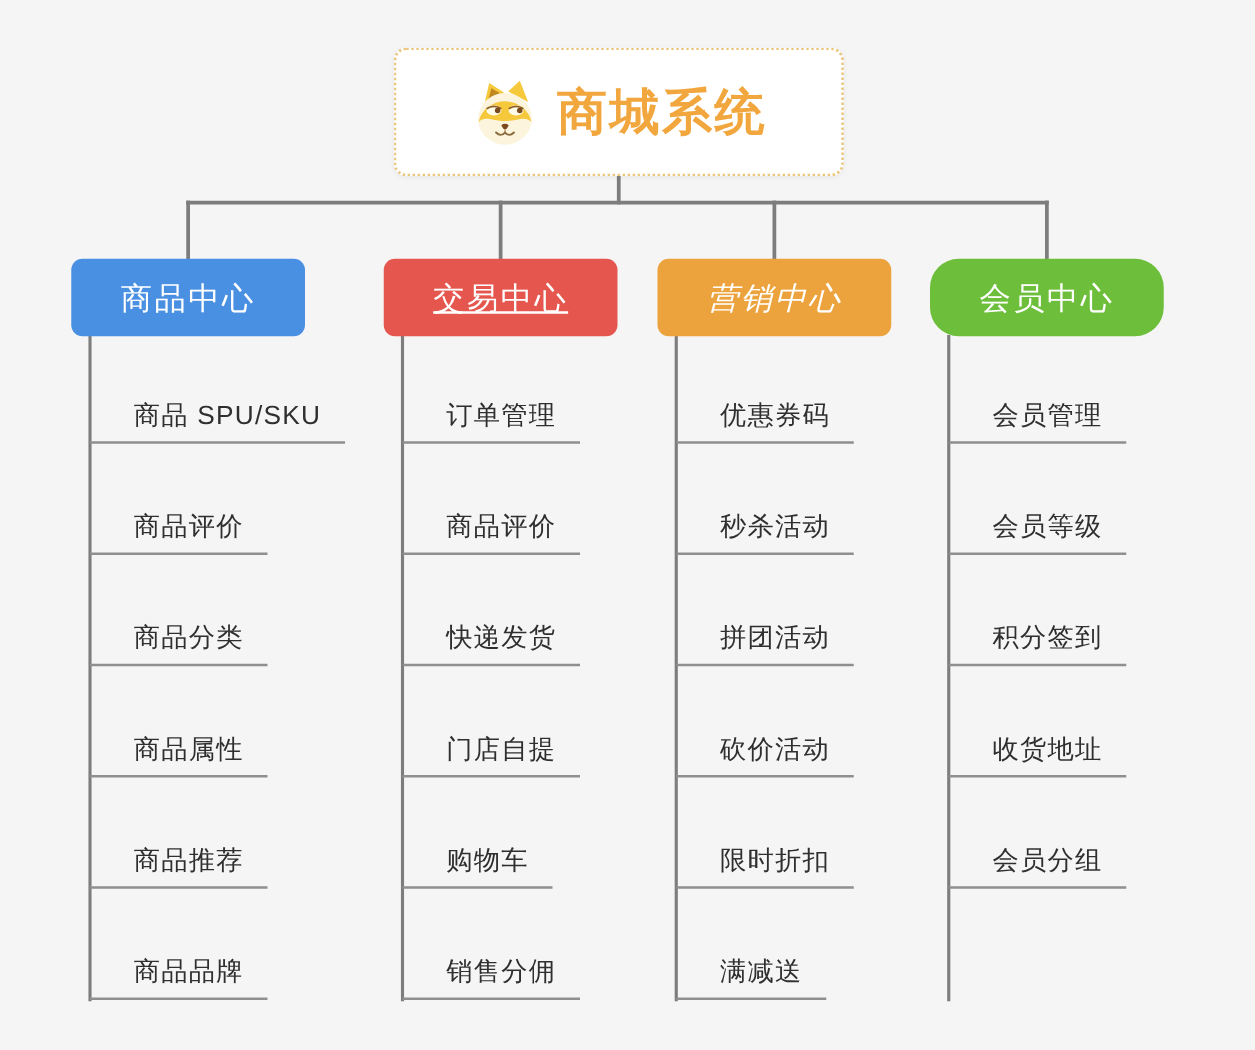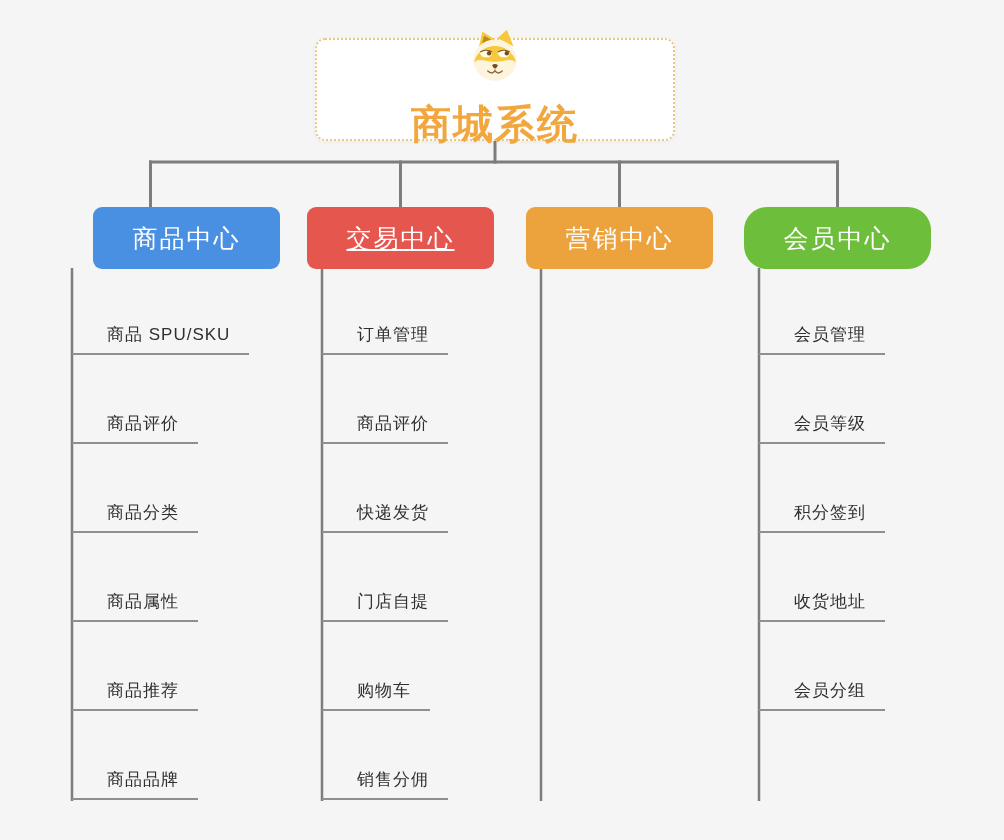--- a/index.html
+++ b/index.html
@@ -28,21 +28,20 @@
     width:360px;height:103px;
     box-sizing:border-box;
     background:#ffffff;
     border:2px dotted #ebc67f;
     border-radius:10px;
     display:flex;
     align-items:center;
     justify-content:center;
     gap:15px;
     box-shadow:0 1px 4px rgba(0,0,0,.05);
-    flex-direction:column;
   }
   .root-title{
     font-size:40px;
     font-weight:600;
     letter-spacing:2px;
     white-space:nowrap;
   }
   .dog{width:54px;height:54px;display:inline-flex;}
   .dog svg{width:100%;height:100%;}
   
@@ -76,21 +75,21 @@
   .l2{left:541px}
   .l3{left:759px}
   .branch-list li{
     box-sizing:border-box;
     height:89px;
     width:max-content;
     display:flex;
     align-items:flex-end;
     padding:0 19px 7px 35px;
     border-bottom:2px solid #8f8f8f;
-    font-size:17px;
+    font-size:21px;
     letter-spacing:1px;
     color:#2f2f2f;
     white-space:nowrap;
   }
 </style>
 </head>
 <body>
 
 <div class="canvas">
 
@@ -136,43 +135,51 @@
 
         <path d="M28.5 44 q3.5 -2.6 7 0 q-1.8 4 -3.5 4 q-1.7 0 -3.5 -4 Z" fill="#7a4a1e"></path>
 
         <path d="M32 48 v3" stroke="#c7a877" stroke-width="1.5" fill="none"></path>
         <path d="M23.5 51 q4.5 4.5 8.5 0 q4 4.5 8.5 0" stroke="#8a6a3c" stroke-width="1.8" fill="none" stroke-linecap="round"></path>
       </svg>
     </span>
     <span class="root-title" style="color: rgb(241, 167, 62);">商城系统</span>
   </div>
 
-  <div class="branch-header h0" style="background-color: rgb(74, 144, 226); margin-left: 36px;">商品中心</div>
+  <div class="branch-header h0" style="background-color: rgb(74, 144, 226);">商品中心</div>
   <div class="branch-header h1" style="background-color: rgb(229, 86, 78); text-decoration: underline;">交易中心</div>
-  <div class="branch-header h2" style="background-color: rgb(237, 163, 61);">营销中心</div>
+  <div class="branch-header h2" style="background-color: rgb(237, 163, 61); font-style: italic;">营销中心</div>
   <div class="branch-header h3" style="background-color: rgb(108, 190, 59); border-radius: 23px;">会员中心</div>
 
   <ul class="branch-list l0">
     <li>商品 SPU/SKU</li>
     <li>商品评价</li>
     <li>商品分类</li>
     <li>商品属性</li>
     <li>商品推荐</li>
     <li>商品品牌</li>
   </ul>
 
   <ul class="branch-list l1">
     <li>订单管理</li>
     <li>商品评价</li>
     <li>快递发货</li>
     <li>门店自提</li>
     <li>购物车</li>
     <li>销售分佣</li>
   </ul>
 
+  <ul class="branch-list l2">
+    <li>优惠券码</li>
+    <li>秒杀活动</li>
+    <li>拼团活动</li>
+    <li>砍价活动</li>
+    <li>限时折扣</li>
+    <li>满减送</li>
+  </ul>
 
   <ul class="branch-list l3">
     <li>会员管理</li>
     <li>会员等级</li>
     <li>积分签到</li>
     <li>收货地址</li>
     <li>会员分组</li>
   </ul>
 
 </div>

